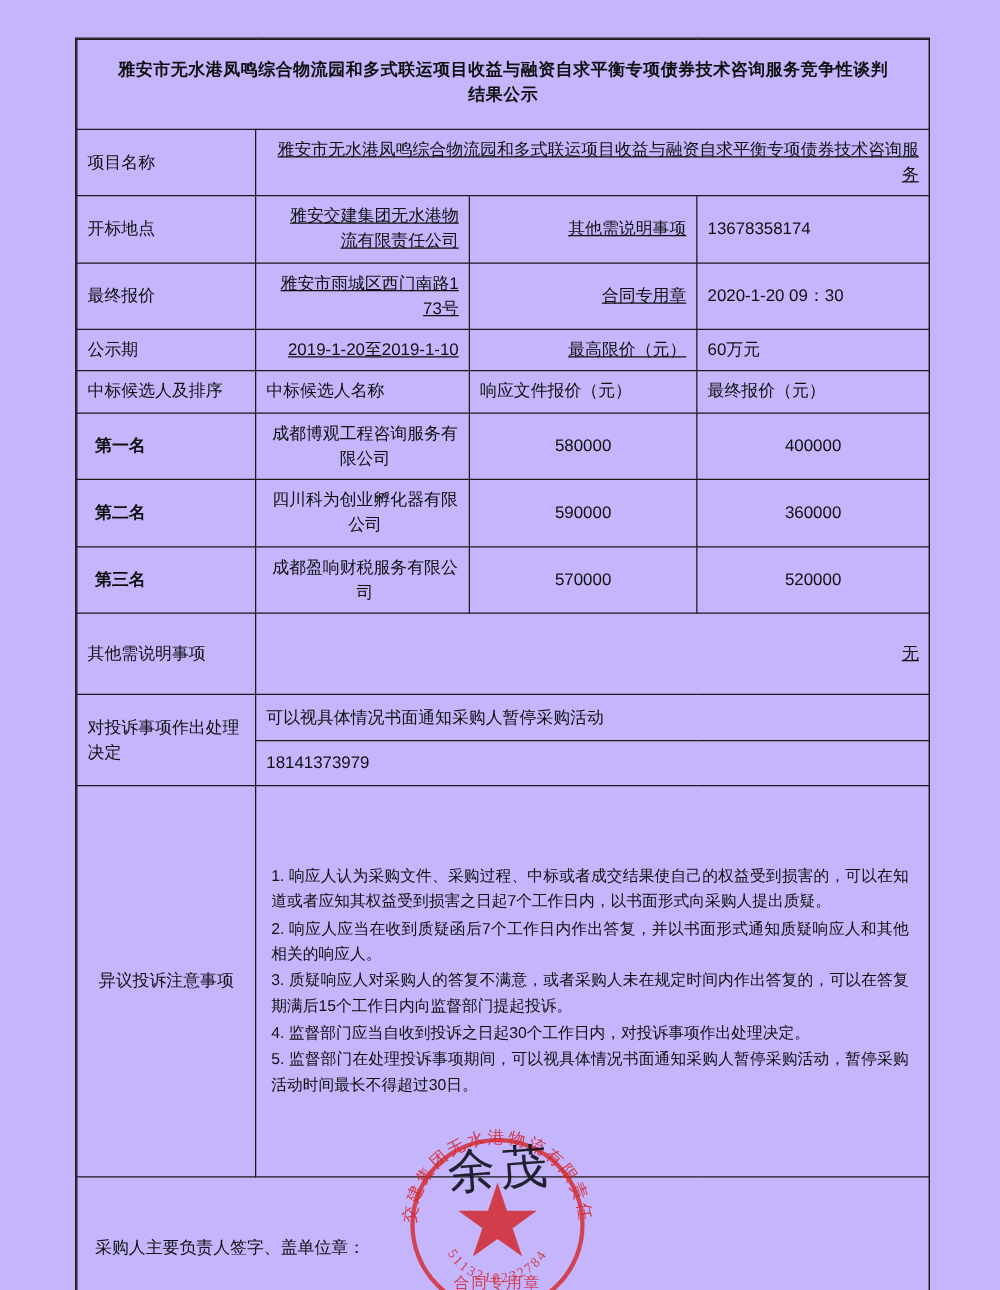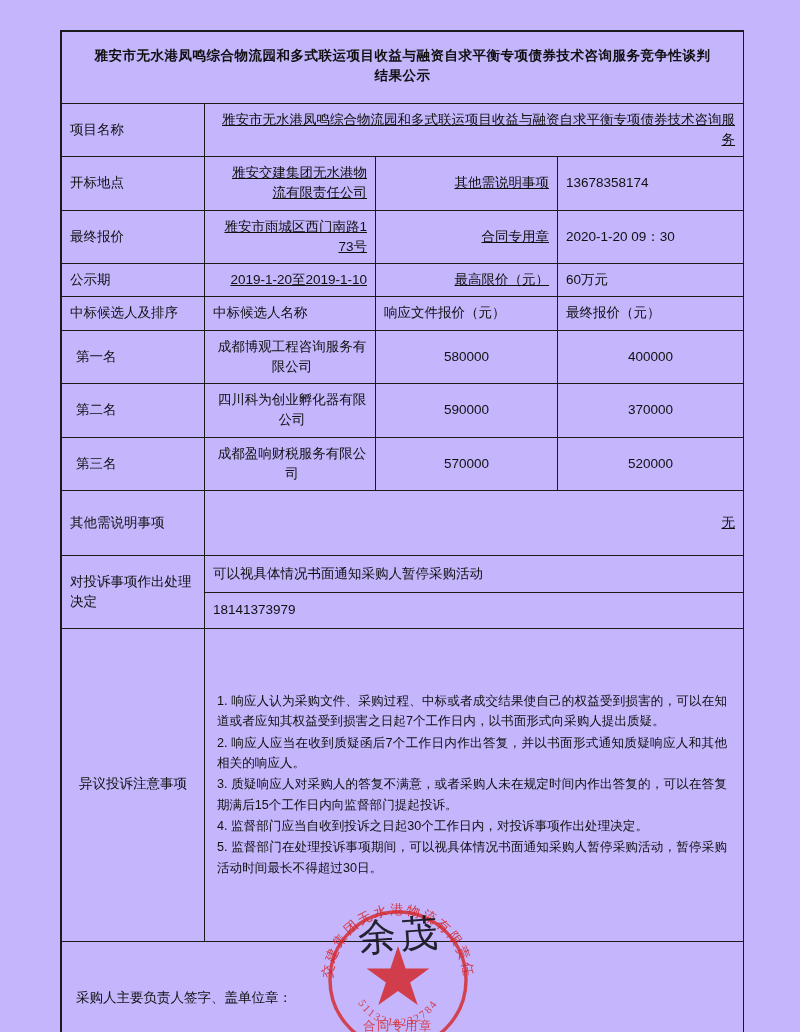--- a/index.html
+++ b/index.html
@@ -55,21 +55,21 @@
   .label {
     white-space: normal;
   }
   .label-left {
     text-align: right;
     padding-left: 14px !important;
     text-decoration: underline;
   }
   .center { text-align: left; }
   .top { vertical-align: top; }
-  .rank-cell { text-align: left; padding-left: 14px !important; }
+  .rank-cell { text-align: left; padding-left: 14px !important; font-weight: bold; }
   .cand-name { text-align: center; padding-left: 12px !important; }
   .price { text-align: center; margin-top: 32px; }
   .notice-list {
     font-size: 12.6px;
     line-height: 1.62;
     text-align: justify;
     padding: 4px 2px;
   }
   .notice-list p {
     margin: 0 0 1px 0;
@@ -77,21 +77,20 @@
   }
   .sign-cell {
     height: 100px;
     vertical-align: middle;
     font-size: 13.5px;
     padding-left: 14px !important;
   }
   .tall-left {
     text-align: center;
     vertical-align: middle;
-    font-family: Liberation Mono, monospace;
   }
   
   .stamp {
     position: absolute;
     left: 308px;
     top: 890px;
     width: 180px;
     height: 180px;
     pointer-events: none;
   }
@@ -165,21 +164,21 @@
         <td class="rank-cell">第一名</td>
         <td class="cand-name">成都博观工程咨询服务有限公司</td>
         <td class="price">580000</td>
         <td class="price">400000</td>
       </tr>
 
       <tr>
         <td class="rank-cell">第二名</td>
         <td class="cand-name">四川科为创业孵化器有限公司</td>
         <td class="price">590000</td>
-        <td class="price">370000</td>
+        <td class="price">360000</td>
       </tr>
 
       <tr>
         <td class="rank-cell">第三名</td>
         <td class="cand-name">成都盈响财税服务有限公司</td>
         <td class="price">570000</td>
         <td class="price">520000</td>
       </tr>
 
       <tr>

